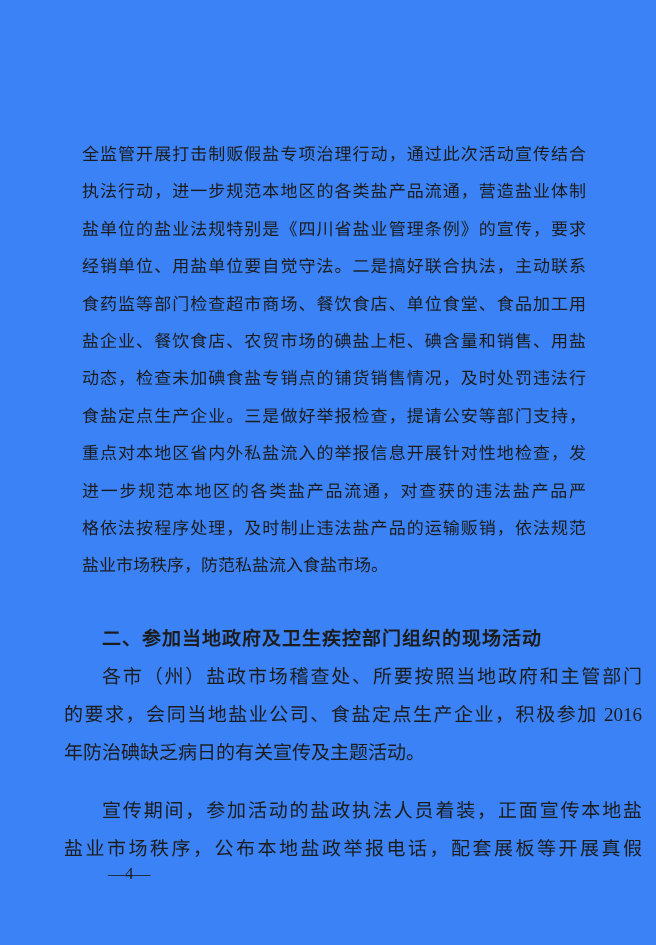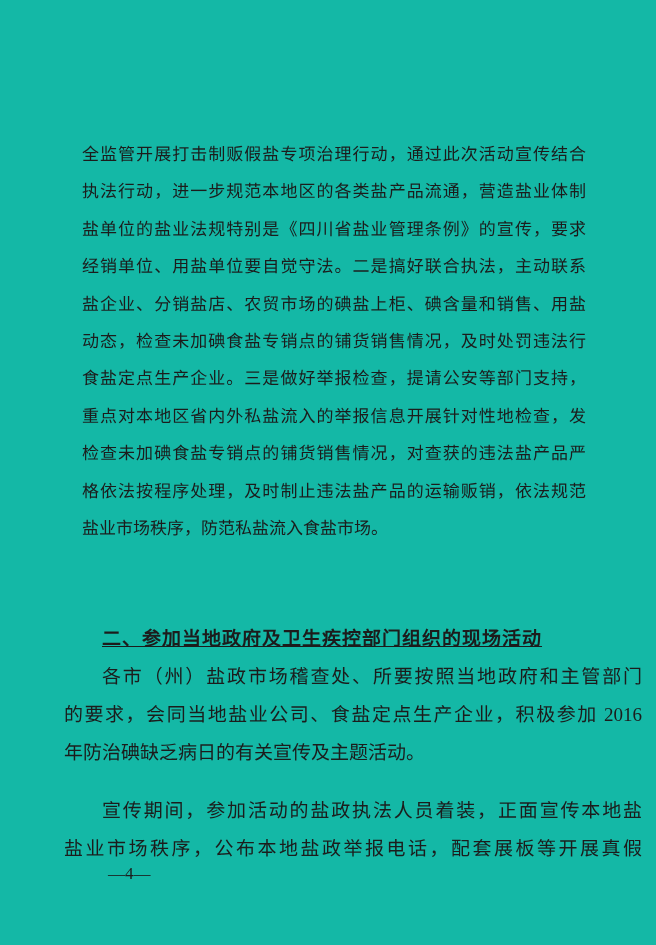--- a/index.html
+++ b/index.html
@@ -4,21 +4,21 @@
 <style>
   html, body {
     margin: 0;
     padding: 0;
     background: #e8e8e8;
   }
   .page {
     position: relative;
     width: 656px;
     height: 945px;
-    background: #14b8a6;
+    background: #3b82f6;
     color: #1c1c1c;
     font-family: "Liberation Serif", "DejaVu Serif", serif;
     overflow: hidden;
   }
   .text-block {
     position: absolute;
   }
   .sec1 {
     left: 82px;
     top: 136px;
@@ -40,21 +40,20 @@
   }
   .line.end {
     text-align-last: left;
   }
   .line.head {
     text-align-last: left;
     font-weight: 700;
     text-indent: 2em;
     font-family: "Liberation Sans", "DejaVu Sans", sans-serif;
     letter-spacing: 1px;
-    text-decoration: underline;
   }
   .line.indent {
     text-indent: 2em;
   }
   .line.gap {
     margin-top: 20px;
   }
   .footer {
     position: absolute;
     left: 108px;
@@ -65,25 +64,26 @@
 </style>
 </head>
 <body>
 
 <div class="page">
   <div class="text-block sec1">
       <div class="line full">全监管开展打击制贩假盐专项治理行动，通过此次活动宣传结合</div>
       <div class="line full">执法行动，进一步规范本地区的各类盐产品流通，营造盐业体制</div>
       <div class="line full">盐单位的盐业法规特别是《四川省盐业管理条例》的宣传，要求</div>
       <div class="line full">经销单位、用盐单位要自觉守法。二是搞好联合执法，主动联系</div>
-      <div class="line full">盐企业、分销盐店、农贸市场的碘盐上柜、碘含量和销售、用盐</div>
+      <div class="line full">食药监等部门检查超市商场、餐饮食店、单位食堂、食品加工用</div>
+      <div class="line full">盐企业、餐饮食店、农贸市场的碘盐上柜、碘含量和销售、用盐</div>
       <div class="line full">动态，检查未加碘食盐专销点的铺货销售情况，及时处罚违法行</div>
       <div class="line full">食盐定点生产企业。三是做好举报检查，提请公安等部门支持，</div>
       <div class="line full">重点对本地区省内外私盐流入的举报信息开展针对性地检查，发</div>
-      <div class="line full">检查未加碘食盐专销点的铺货销售情况，对查获的违法盐产品严</div>
+      <div class="line full">进一步规范本地区的各类盐产品流通，对查获的违法盐产品严</div>
       <div class="line full">格依法按程序处理，及时制止违法盐产品的运输贩销，依法规范</div>
       <div class="line end">盐业市场秩序，防范私盐流入食盐市场。</div>
     </div>
 
   <div class="text-block sec2">
       <div class="line head">二、参加当地政府及卫生疾控部门组织的现场活动</div>
       <div class="line indent">各市（州）盐政市场稽查处、所要按照当地政府和主管部门</div>
       <div class="line full">的要求，会同当地盐业公司、食盐定点生产企业，积极参加 2016</div>
       <div class="line end">年防治碘缺乏病日的有关宣传及主题活动。</div>
       <div class="line indent gap">宣传期间，参加活动的盐政执法人员着装，正面宣传本地盐</div>

